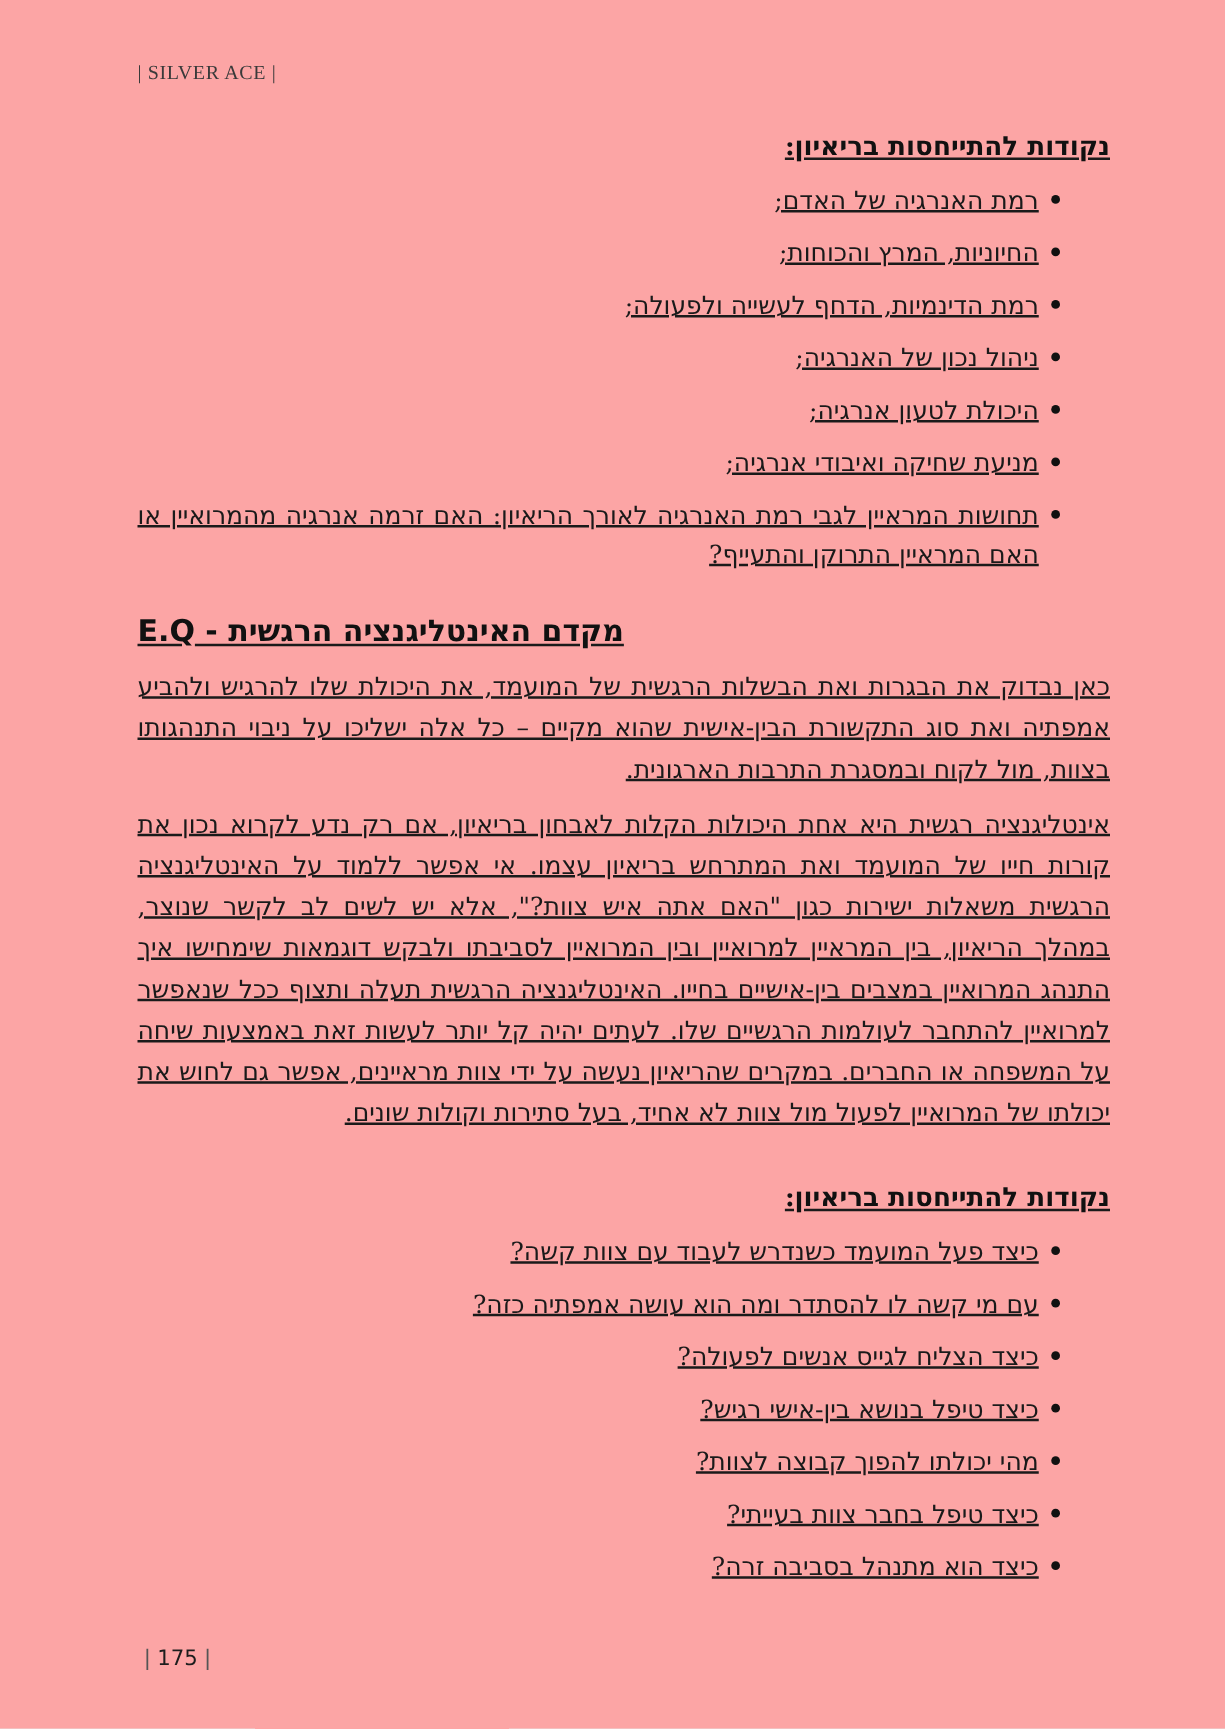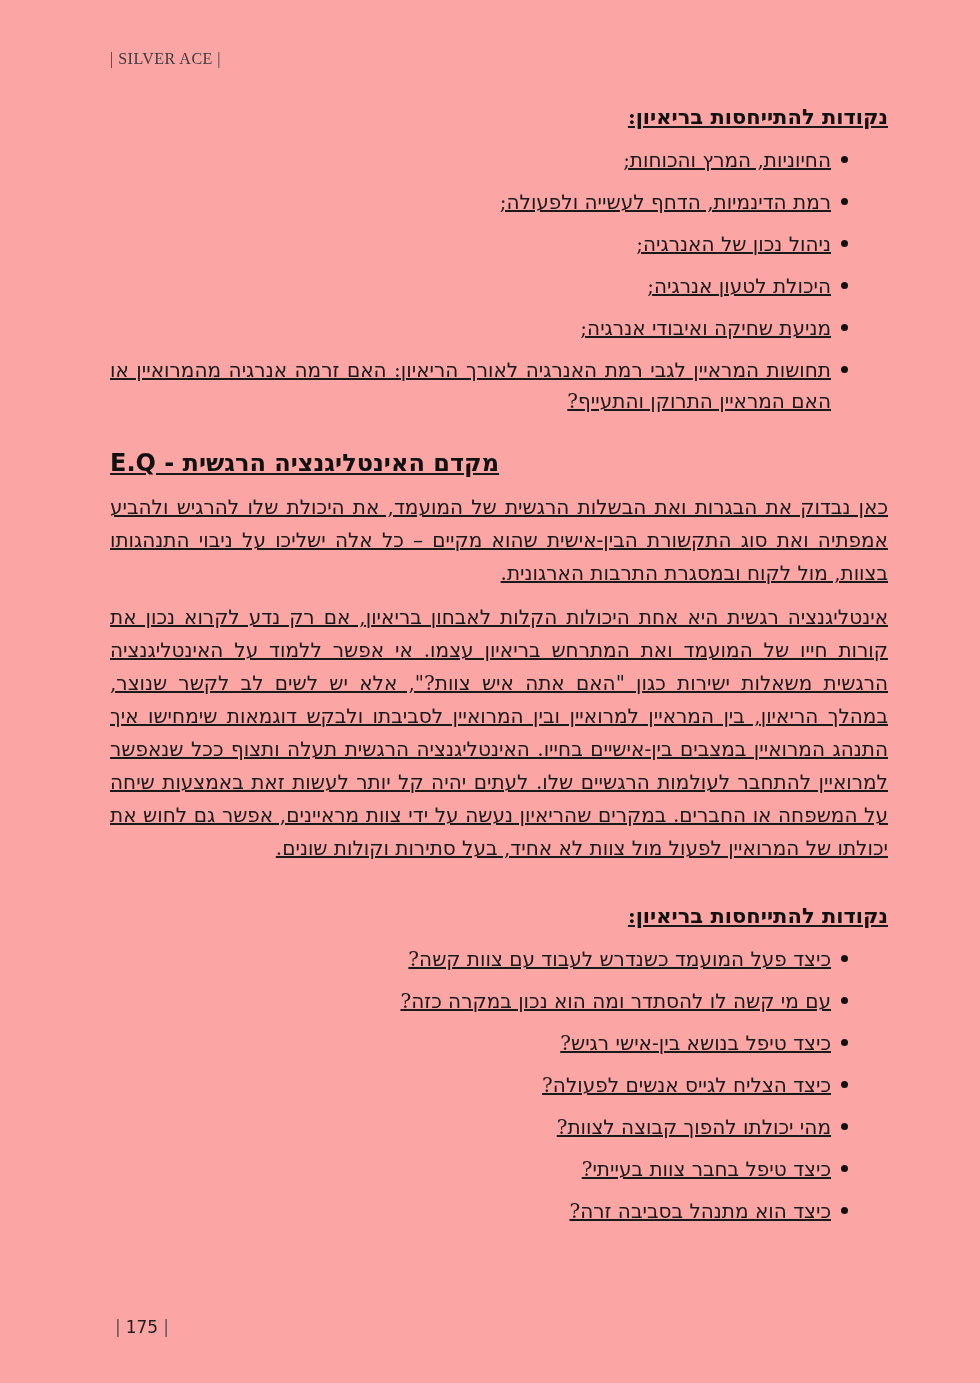--- a/index.html
+++ b/index.html
@@ -106,42 +106,43 @@
 
 <div class="page">
 
   <div class="running-header">| SILVER ACE |</div>
 
   <div class="content">
 
     <section>
       <h3 class="point-heading">נקודות להתייחסות בריאיון:</h3>
       <ul class="point-list">
+        <li>רמת האנרגיה של האדם;</li>
         <li>החיוניות, המרץ והכוחות;</li>
         <li>רמת הדינמיות, הדחף לעשייה ולפעולה;</li>
         <li>ניהול נכון של האנרגיה;</li>
         <li>היכולת לטעון אנרגיה;</li>
         <li>מניעת שחיקה ואיבודי אנרגיה;</li>
         <li>תחושות המראיין לגבי רמת האנרגיה לאורך הריאיון: האם זרמה אנרגיה מהמרואיין או האם המראיין התרוקן והתעייף?</li>
       </ul>
     </section>
 
     <section>
       <h2 class="eq-heading">מקדם האינטליגנציה הרגשית - E.Q</h2>
       <p class="body-par">כאן נבדוק את הבגרות ואת הבשלות הרגשית של המועמד, את היכולת שלו להרגיש ולהביע אמפתיה ואת סוג התקשורת הבין-אישית שהוא מקיים – כל אלה ישליכו על ניבוי התנהגותו בצוות, מול לקוח ובמסגרת התרבות הארגונית.</p>
       <p class="body-par">אינטליגנציה רגשית היא אחת היכולות הקלות לאבחון בריאיון, אם רק נדע לקרוא נכון את קורות חייו של המועמד ואת המתרחש בריאיון עצמו. אי אפשר ללמוד על האינטליגנציה הרגשית משאלות ישירות כגון "האם אתה איש צוות?", אלא יש לשים לב לקשר שנוצר, במהלך הריאיון, בין המראיין למרואיין ובין המרואיין לסביבתו ולבקש דוגמאות שימחישו איך התנהג המרואיין במצבים בין-אישיים בחייו. האינטליגנציה הרגשית תעלה ותצוף ככל שנאפשר למרואיין להתחבר לעולמות הרגשיים שלו. לעתים יהיה קל יותר לעשות זאת באמצעות שיחה על המשפחה או החברים. במקרים שהריאיון נעשה על ידי צוות מראיינים, אפשר גם לחוש את יכולתו של המרואיין לפעול מול צוות לא אחיד, בעל סתירות וקולות שונים.</p>
     </section>
 
     <section class="second-points">
       <h3 class="point-heading">נקודות להתייחסות בריאיון:</h3>
       <ul class="point-list">
         <li>כיצד פעל המועמד כשנדרש לעבוד עם צוות קשה?</li>
-        <li>עם מי קשה לו להסתדר ומה הוא נכון במקרה כזה?</li>
+        <li>עם מי קשה לו להסתדר ומה הוא עושה אמפתיה כזה?</li>
+        <li>כיצד הצליח לגייס אנשים לפעולה?</li>
         <li>כיצד טיפל בנושא בין-אישי רגיש?</li>
-        <li>כיצד הצליח לגייס אנשים לפעולה?</li>
         <li>מהי יכולתו להפוך קבוצה לצוות?</li>
         <li>כיצד טיפל בחבר צוות בעייתי?</li>
         <li>כיצד הוא מתנהל בסביבה זרה?</li>
       </ul>
     </section>
 
   </div>
 
   <div class="page-footer">
     <span class="bar">|</span><span class="num">175</span><span class="bar">|</span>

